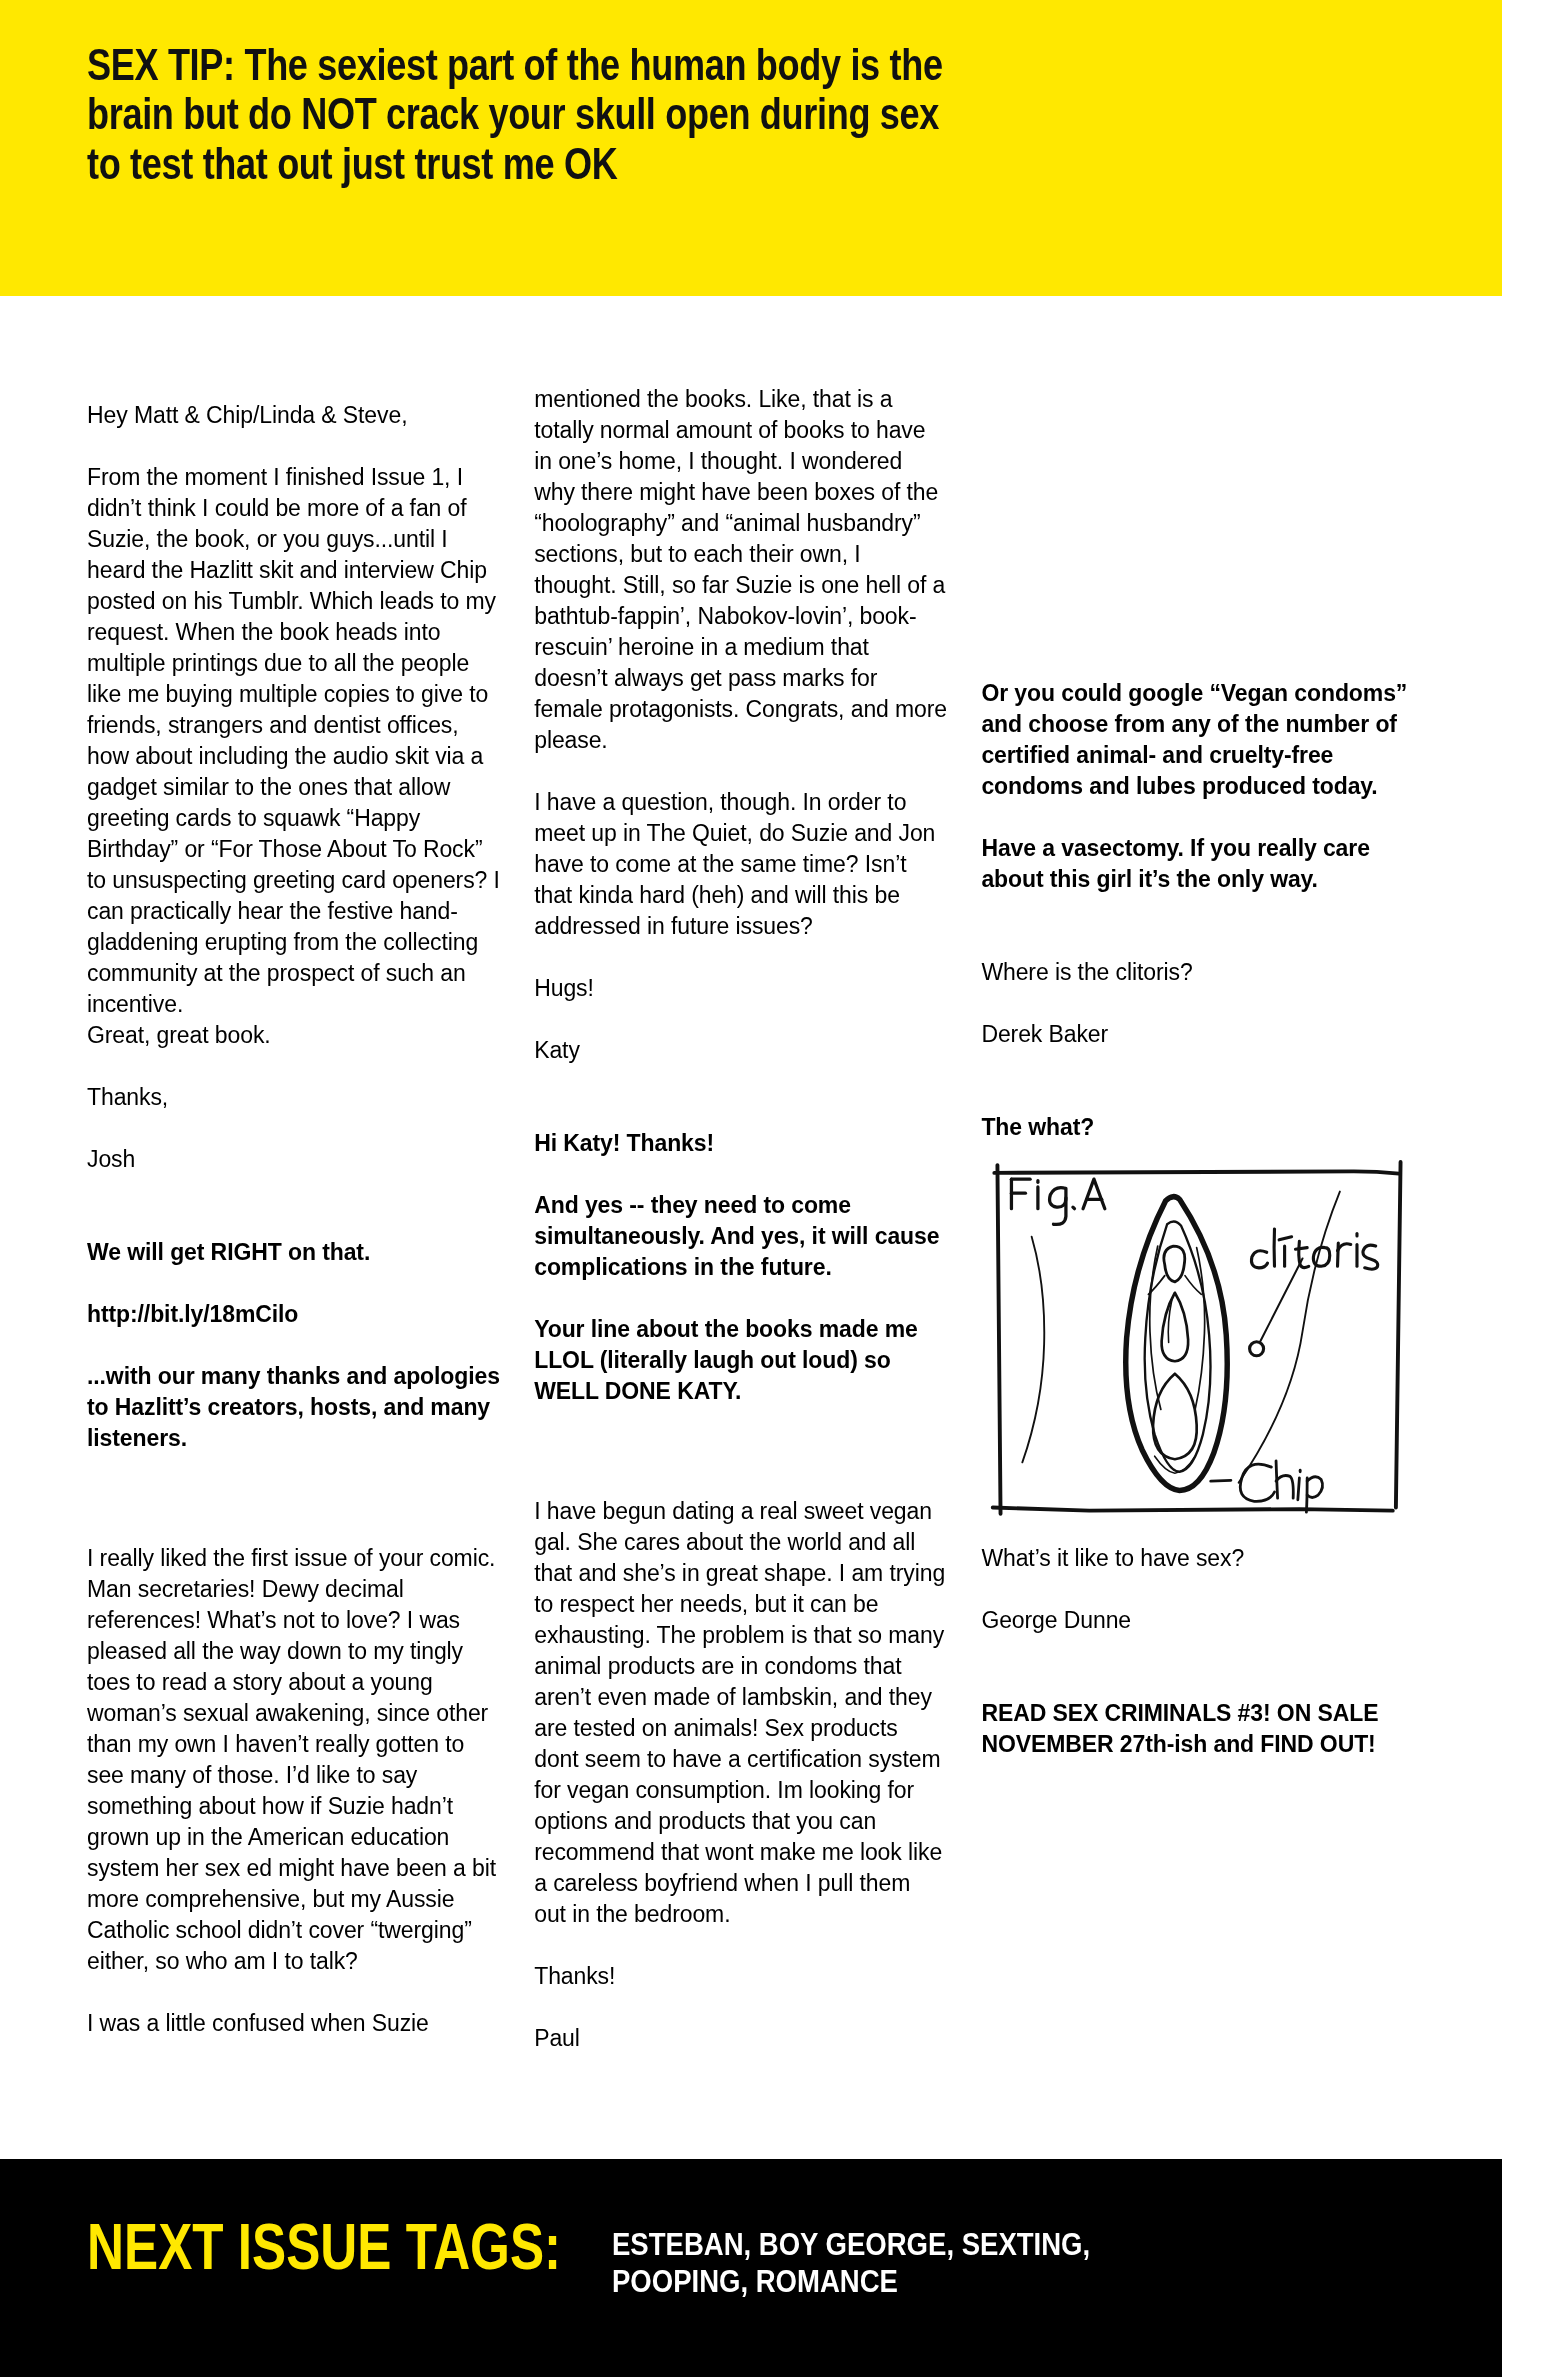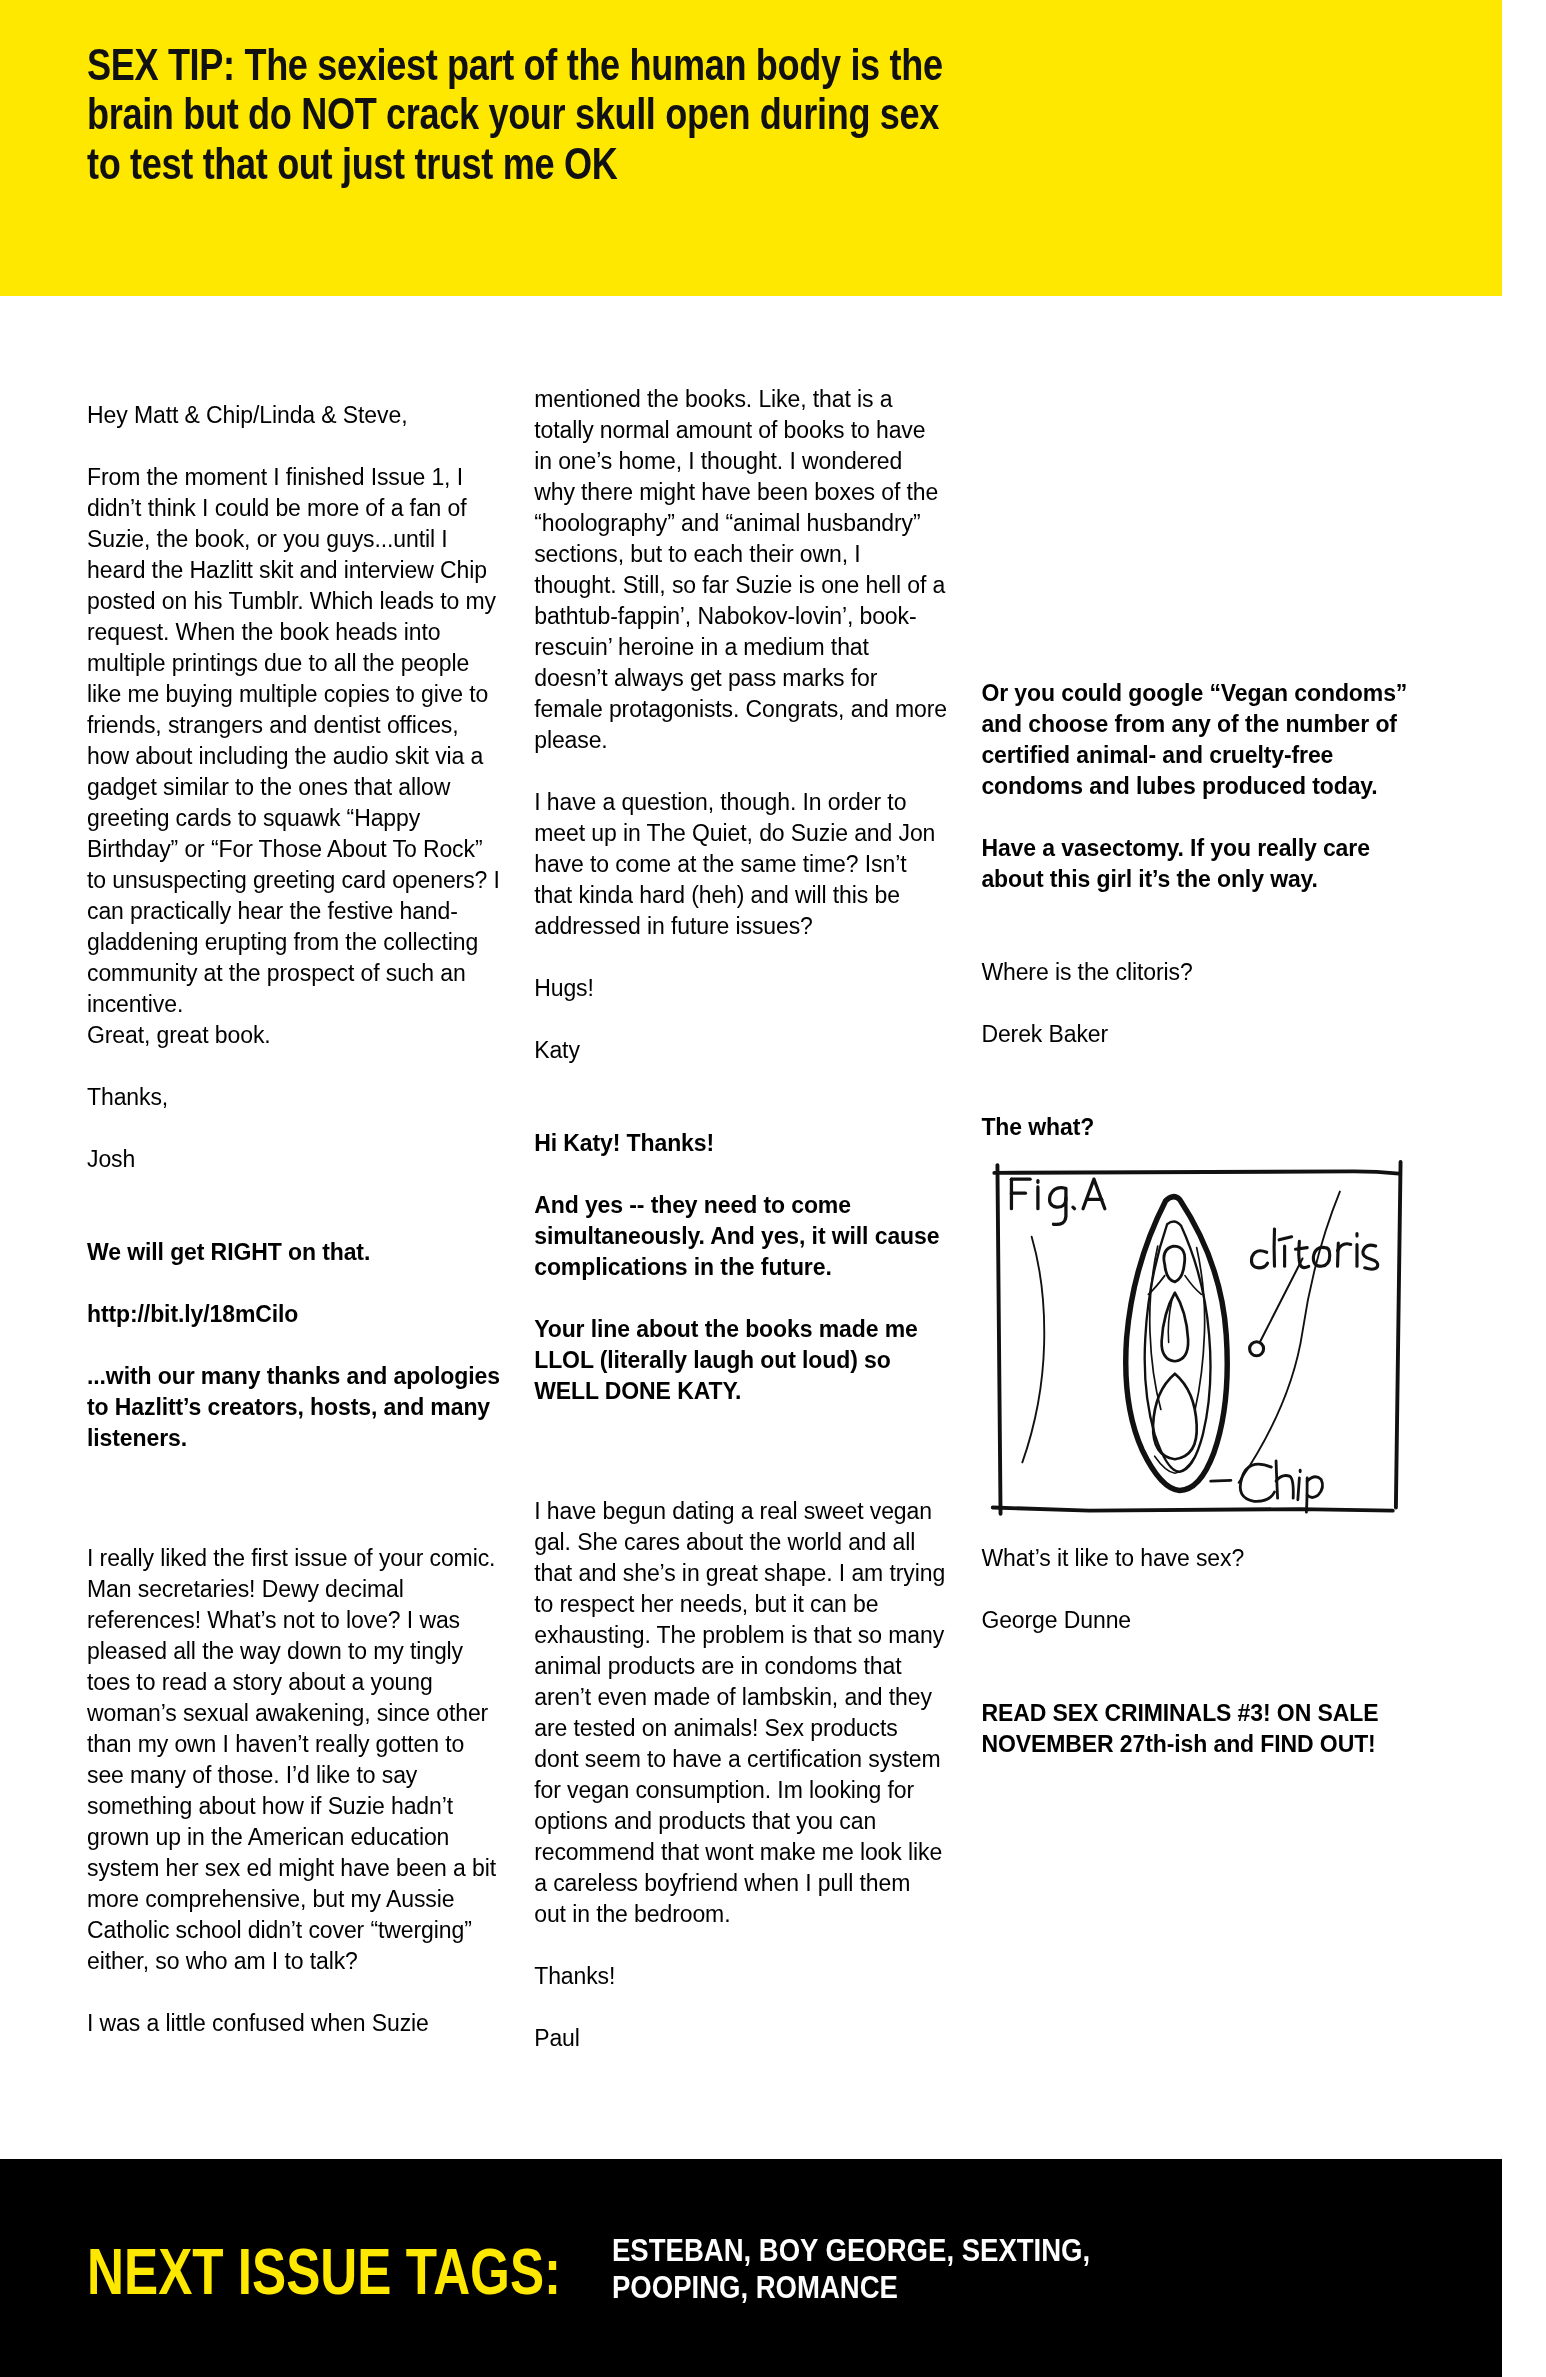--- a/index.html
+++ b/index.html
@@ -84,23 +84,23 @@
     position: absolute;
     left: 0;
     top: 2159px;
     width: 1547px;
     height: 219px;
     background: #000000;
   }
   .bottom-inner {
     position: absolute;
     left: 87px;
-    top: 61px;
+    top: 55px;
     display: flex;
-    align-items: flex-end;
+    align-items: flex-start;
     gap: 0;
   }
   .next-issue {
     color: #ffe800;
     font-family: "Liberation Sans Narrow", "Liberation Sans", sans-serif;
     font-weight: bold;
     font-size: 64px;
     line-height: 67px;
     white-space: nowrap;
     transform: scaleX(0.80);

